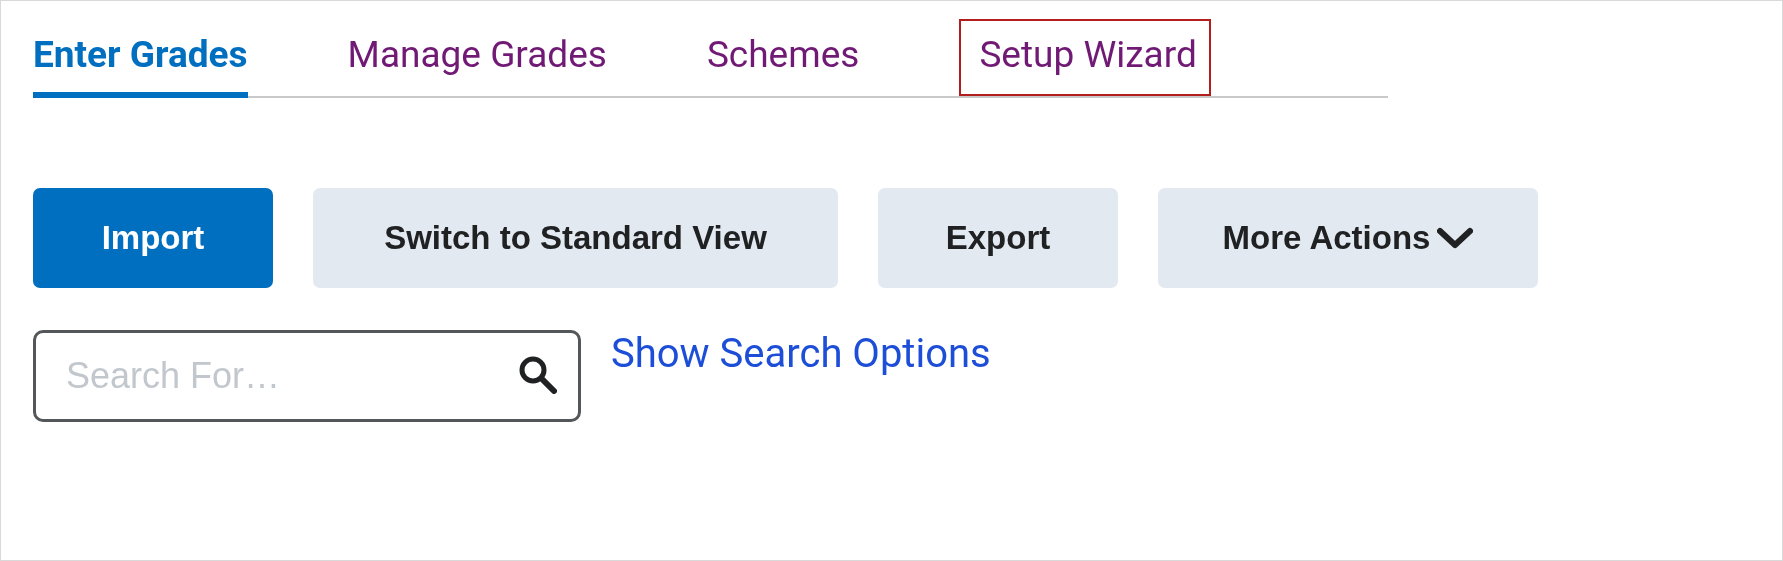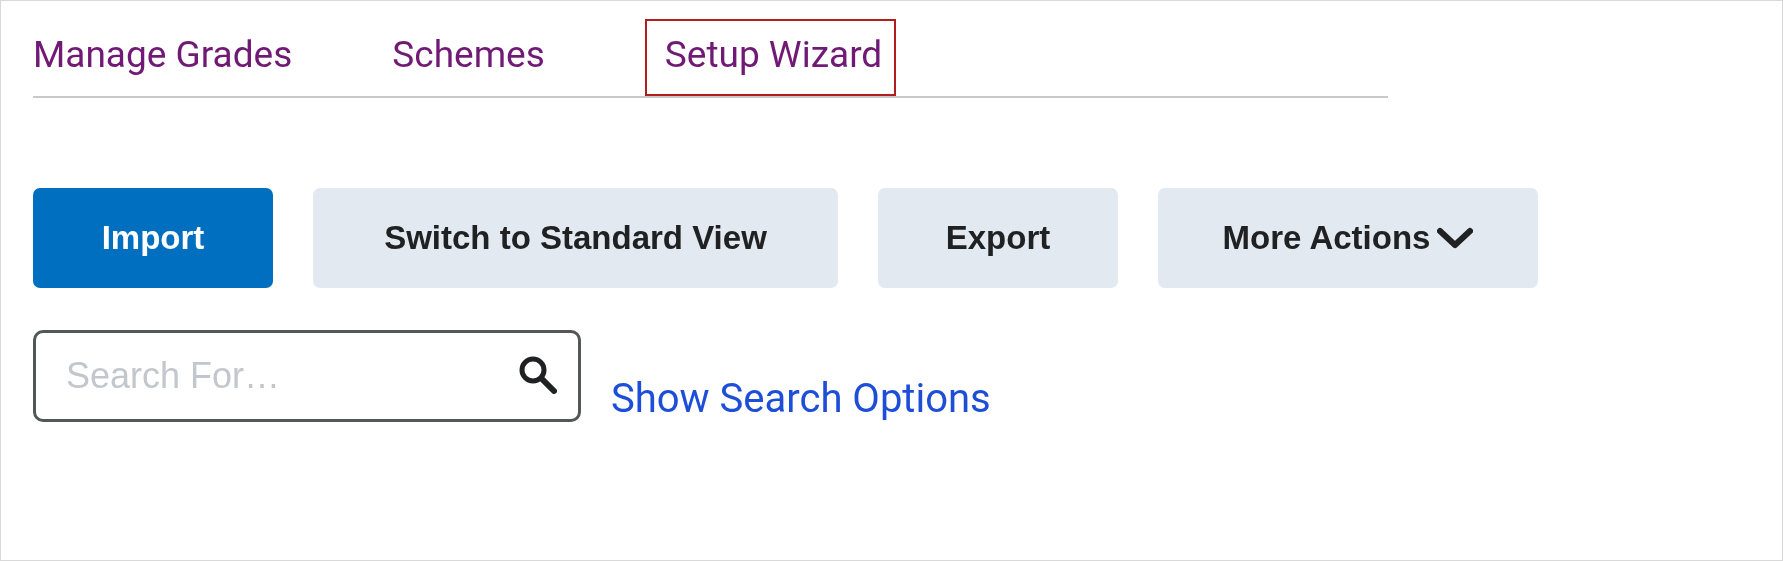--- a/index.html
+++ b/index.html
@@ -92,21 +92,21 @@
     }
     .chevron-down-icon {
       display: inline-block;
     }
     .chevron-down-icon svg {
       width: 36px;
       height: 22px;
     }
     .search-row {
       display: flex;
-      align-items: flex-end;
+      align-items: flex-start;
       gap: 30px;
       margin-top: 42px;
     }
     .search-wrapper {
       position: relative;
       width: 548px;
     }
     .search-input {
       width: 100%;
       height: 92px;
@@ -137,20 +137,21 @@
       cursor: pointer;
       text-decoration: none;
     }
   </style>
 </head>
 <body>
 
 <div class="container">
 
   <div class="tabs">
+    <div class="tab active">Enter Grades</div>
     <div class="tab">Manage Grades</div>
     <div class="tab">Schemes</div>
     <div class="tab highlighted">Setup Wizard</div>
   </div>
 
   <div class="action-row">
     <button class="btn btn-primary">Import</button>
     <button class="btn btn-secondary btn-wide">Switch to Standard View</button>
     <button class="btn btn-secondary">Export</button>
     <button class="btn btn-secondary btn-more">

